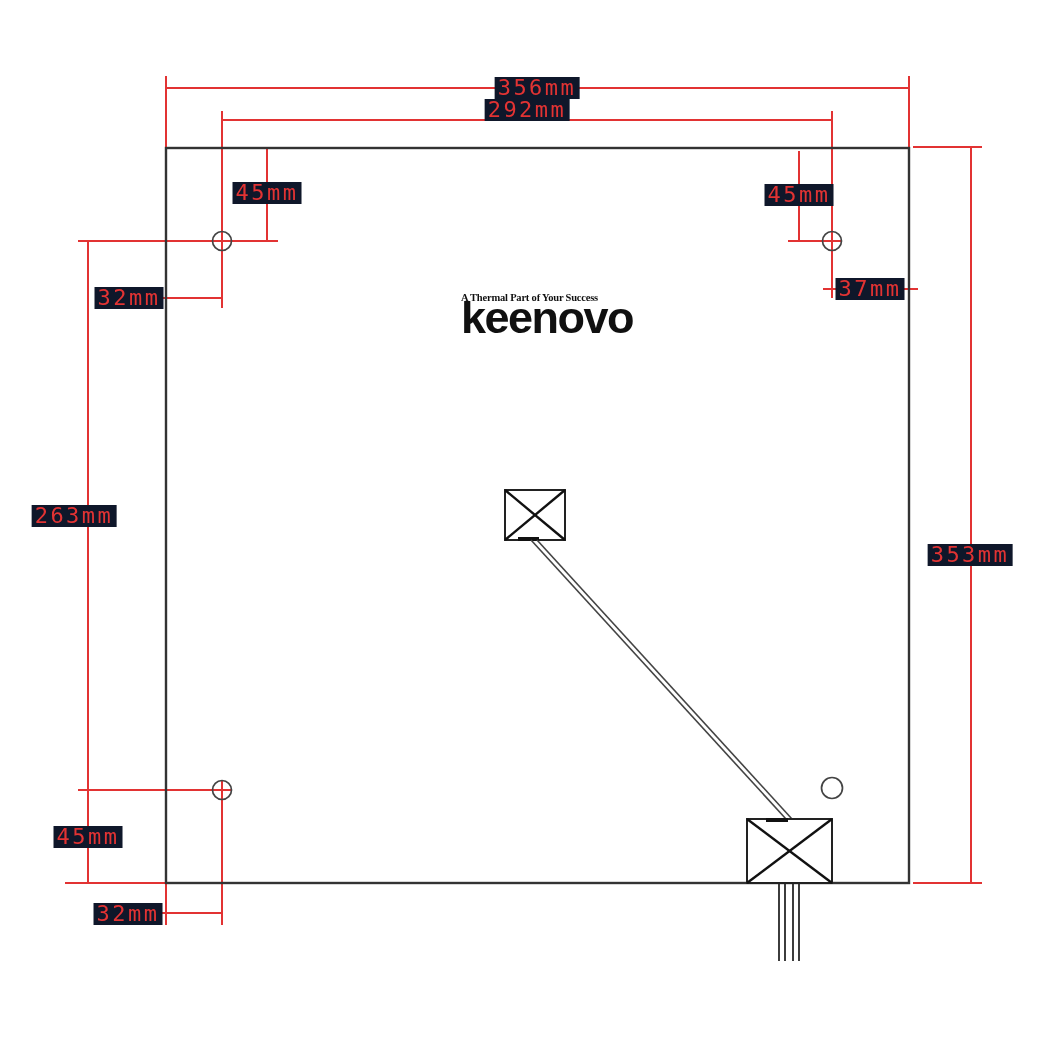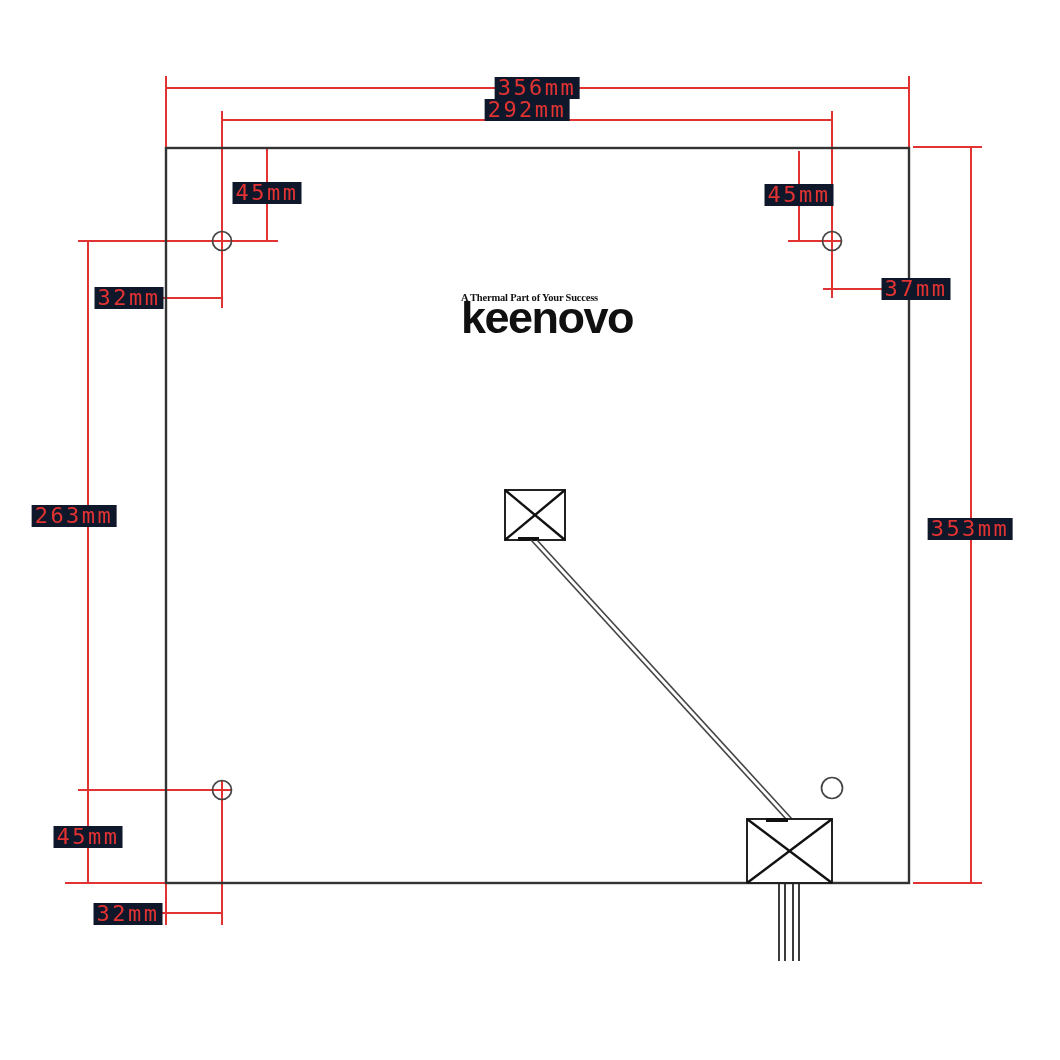--- a/index.html
+++ b/index.html
@@ -133,23 +133,23 @@
       <line x1="793" y1="884" x2="793" y2="961"></line>
       <line x1="799" y1="884" x2="799" y2="961"></line>
     </g>
   </svg>
 
   <div class="dim-label" style="left:537px; top:88px;">356mm</div>
   <div class="dim-label" style="left:527px; top:110px;">292mm</div>
   <div class="dim-label" style="left:267px; top:193px;">45mm</div>
   <div class="dim-label" style="left:799px; top:195px;">45mm</div>
   <div class="dim-label" style="left:129px; top:298px;">32mm</div>
-  <div class="dim-label" style="left:916px; top:289px;">37mm</div>
+  <div class="dim-label" style="left:870px; top:289px;">37mm</div>
   <div class="dim-label" style="left:74px;  top:516px;">263mm</div>
-  <div class="dim-label" style="left:970px; top:529px;">353mm</div>
+  <div class="dim-label" style="left:970px; top:555px;">353mm</div>
   <div class="dim-label" style="left:88px;  top:837px;">45mm</div>
   <div class="dim-label" style="left:128px; top:914px;">32mm</div>
 
   <div class="logo">
     <div class="logo-tagline">A Thermal Part of Your Success</div>
     <div class="logo-brand">keenovo</div>
   </div>
 
 </div>
 

